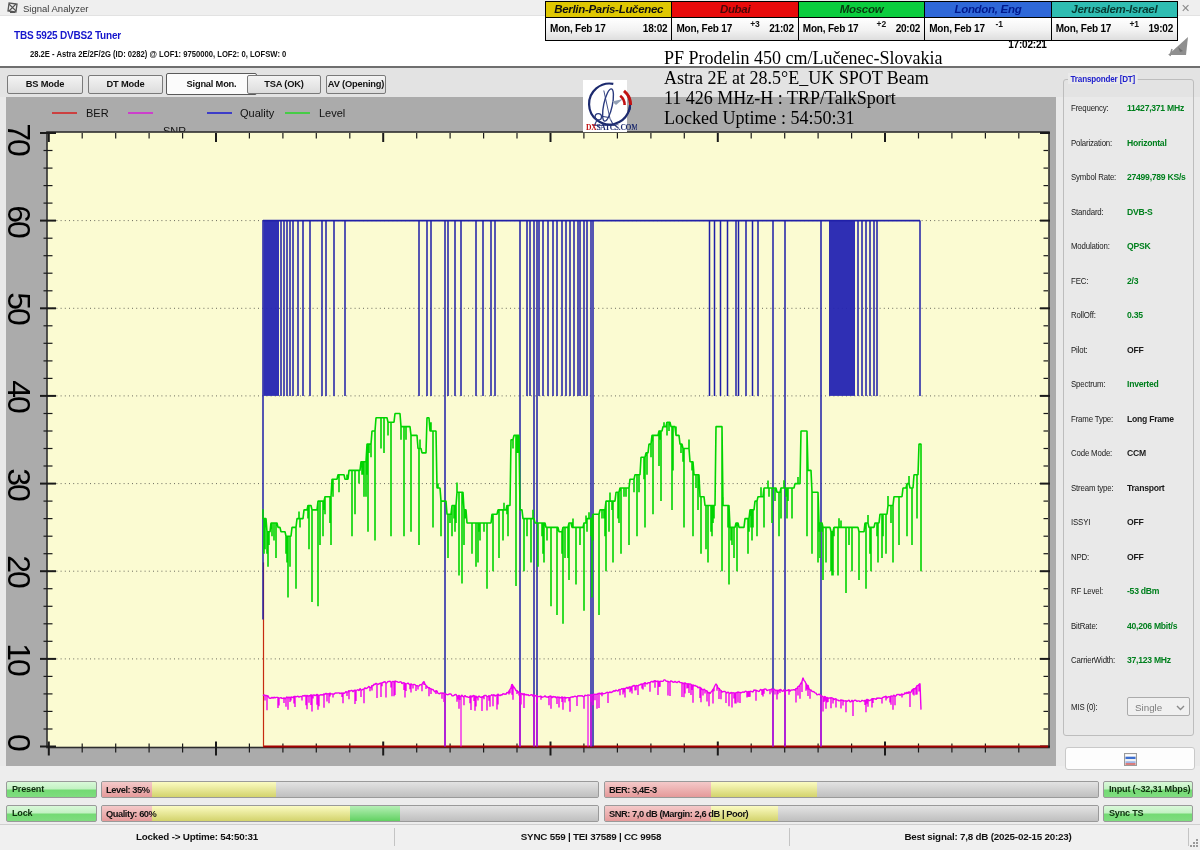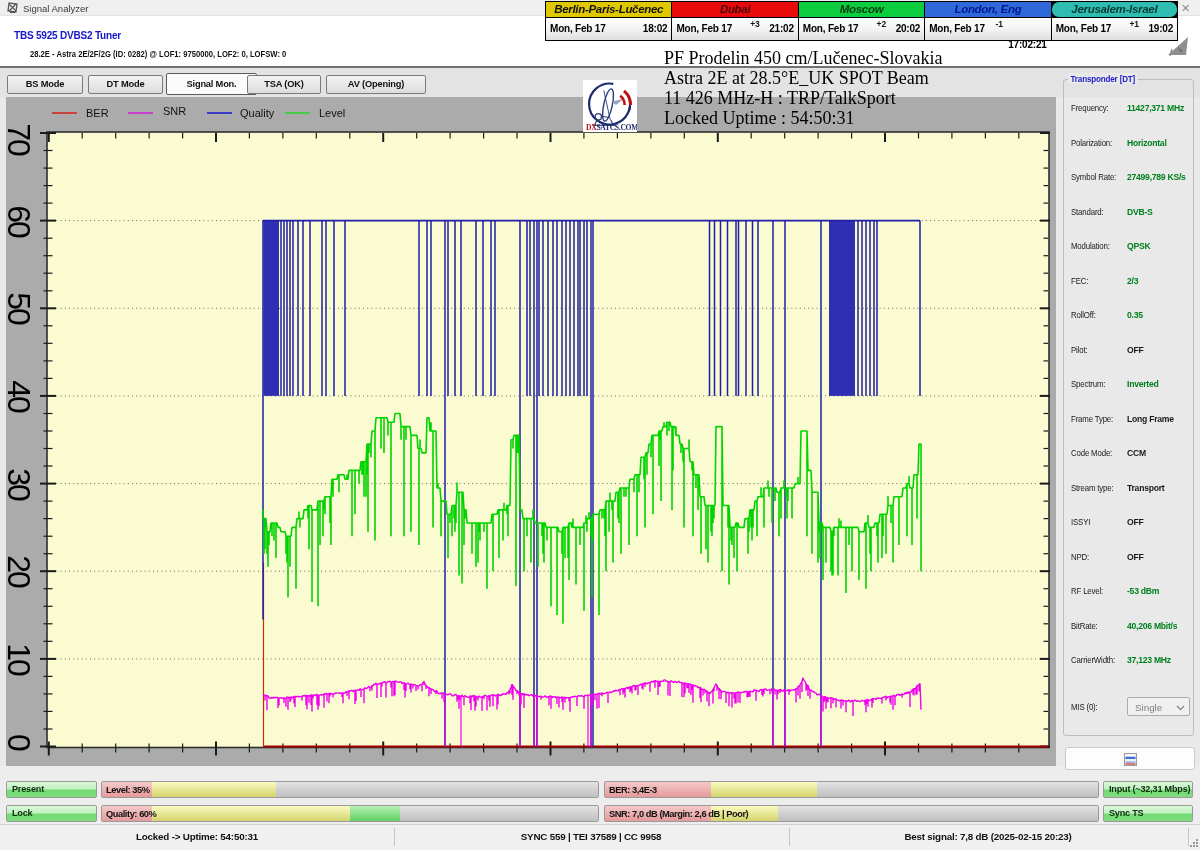--- a/index.html
+++ b/index.html
@@ -24,33 +24,33 @@
 <div class="abs" style="left:14px;top:30px;font-size:10px;font-weight:bold;color:#1515cc;letter-spacing:-0.2px;">TBS 5925 DVBS2 Tuner</div>
 <div class="abs" style="left:30px;top:48px;font-size:9.8px;font-weight:bold;color:#111;transform:scaleX(0.78);transform-origin:left top;white-space:nowrap;">28.2E - Astra 2E/2F/2G (ID: 0282) @ LOF1: 9750000, LOF2: 0, LOFSW: 0</div>
 
 <div class="abs" style="left:0;top:66px;width:1200px;height:1.5px;background:#6f6f6f;"></div>
 <div class="abs" style="left:0;top:67.5px;width:1200px;height:29.5px;background:#e3e3e3;"></div>
 
 <div class="abs tab" style="left:7px;top:75px;width:76px;">BS Mode</div>
 <div class="abs tab" style="left:88px;top:75px;width:75px;">DT Mode</div>
 <div class="abs tab tabsel" style="left:166px;top:72.5px;width:91px;">Signal Mon.</div>
 <div class="abs tab" style="left:247px;top:75px;width:74px;">TSA (OK)</div>
-<div class="abs tab" style="left:326px;top:75px;width:100px;">AV (Opening)</div>
+<div class="abs tab" style="left:326px;top:75px;width:60px;">AV (Opening)</div>
 <style>
 .tab { height:19px; background:linear-gradient(#f4f4f4,#dcdcdc); border:1px solid #7a7a7a; border-radius:2px;
   font-size:9.3px; font-weight:bold; color:#111; text-align:center; line-height:17px; letter-spacing:-0.2px;}
 .tabsel { height:22.5px; background:#fbfbfb; border:1px solid #5a5a5a; line-height:20px; }
 </style>
 
 <div class="abs" style="left:6px;top:97px;width:1050px;height:669px;background:#ababab;"></div>
 
 <div class="abs" style="left:52px;top:112px;width:25px;height:2px;background:#cc4040;"></div>
 <div class="abs lgt" style="left:86px;top:107px;">BER</div>
 <div class="abs" style="left:128px;top:112px;width:25px;height:2px;background:#cc3fcc;"></div>
-<div class="abs lgt" style="left:163px;top:105px;">SNR</div>
+<div class="abs lgt" style="left:163px;top:125px;">SNR</div>
 <div class="abs" style="left:207px;top:112px;width:25px;height:2px;background:#3c3cc8;"></div>
 <div class="abs lgt" style="left:240px;top:107px;">Quality</div>
 <div class="abs" style="left:285px;top:112px;width:25px;height:2px;background:#46cc46;"></div>
 <div class="abs lgt" style="left:319px;top:107px;">Level</div>
 <style>.lgt { font-size:11px; color:#111; }</style>
 
 <div class="abs ylab" style="top:139px;">70</div>
 <div class="abs ylab" style="top:220.6px;">60</div>
 <div class="abs ylab" style="top:308.3px;">50</div>
 <div class="abs ylab" style="top:395.9px;">40</div>
@@ -359,37 +359,37 @@
 </div>
 <div style="position:relative;flex:1;border-right:1.5px solid #000;">
   <div style="height:15.5px;background:#2f68d8;color:#001a8e;font-size:11.5px;font-weight:bold;font-style:italic;text-align:center;line-height:15px;letter-spacing:-0.3px;white-space:nowrap;overflow:hidden;border-bottom:1px solid #000;">London, Eng</div>
   <div style="position:relative;height:22px;background:linear-gradient(#ffffff,#f2f2f2 55%,#dedede);">
     <div style="position:absolute;left:4px;top:5px;font-size:10px;font-weight:bold;color:#000;white-space:nowrap;letter-spacing:-0.2px;">Mon, Feb 17</div>
     <div style="position:absolute;left:56%;top:1px;font-size:8.5px;font-weight:bold;color:#111;">-1</div>
     <div style="position:absolute;right:4px;top:5px;font-size:10px;font-weight:bold;color:#000;white-space:nowrap;letter-spacing:-0.2px;margin-top:16px;">17:02:21</div>
   </div>
 </div>
 <div style="position:relative;flex:1;">
-  <div style="height:15.5px;background:#2fbdb2;color:#063a32;font-size:11.5px;font-weight:bold;font-style:italic;text-align:center;line-height:15px;letter-spacing:-0.3px;white-space:nowrap;overflow:hidden;border-bottom:1px solid #000;border-radius:7px;">Jerusalem-Israel</div>
+  <div style="height:15.5px;background:#2fbdb2;color:#063a32;font-size:11.5px;font-weight:bold;font-style:italic;text-align:center;line-height:15px;letter-spacing:-0.3px;white-space:nowrap;overflow:hidden;border-bottom:1px solid #000;">Jerusalem-Israel</div>
   <div style="position:relative;height:22px;background:linear-gradient(#ffffff,#f2f2f2 55%,#dedede);">
     <div style="position:absolute;left:4px;top:5px;font-size:10px;font-weight:bold;color:#000;white-space:nowrap;letter-spacing:-0.2px;">Mon, Feb 17</div>
     <div style="position:absolute;left:62%;top:1px;font-size:8.5px;font-weight:bold;color:#111;">+1</div>
     <div style="position:absolute;right:4px;top:5px;font-size:10px;font-weight:bold;color:#000;white-space:nowrap;letter-spacing:-0.2px;">19:02</div>
   </div>
 </div>
 </div>
 
 <div class="abs" style="left:664px;top:48px;font-family:'Liberation Serif',serif;font-size:18px;color:#000;line-height:20px;white-space:nowrap;">
 PF Prodelin 450 cm/Lučenec-Slovakia<br>
 Astra 2E at 28.5°E_UK SPOT Beam<br>
 11 426 MHz-H : TRP/TalkSport<br>
 Locked Uptime : 54:50:31
 </div>
 
-<div class="abs" style="left:583px;top:80px;width:54px;height:52px;background:#fff;">
+<div class="abs" style="left:583px;top:80px;width:44px;height:52px;background:#fff;">
   <svg width="54" height="52" viewBox="0 0 54 52">
     <path d="M45.2,15.5 A20.5,20.5 0 1 1 30.3,3.9" fill="none" stroke="#1c2a6e" stroke-width="2.2"></path>
     <path d="M47,26.8 A20.5,20.5 0 0 1 45.6,31.5" fill="none" stroke="#1c2a6e" stroke-width="2.2"></path>
     <ellipse cx="25" cy="25" rx="4.3" ry="16.5" fill="#ffffff" stroke="#2a3a7e" stroke-width="1.4" transform="rotate(12 25 25)"></ellipse>
     <path d="M20.8,10.5 L27.2,39.5" stroke="#2a3a7e" stroke-width="0.9" fill="none"></path>
     <path d="M26,37.5 L18.7,36.2" stroke="#2a3a7e" stroke-width="1.1" fill="none"></path>
     <circle cx="15.3" cy="36.8" r="3.2" fill="none" stroke="#2a3a7e" stroke-width="1.3"></circle>
     <path d="M14,40 L11.5,45.2 M27.5,39.5 L30.5,45.2" stroke="#2a3a7e" stroke-width="1.1" fill="none"></path>
     <path d="M9.5,45.3 L33.5,45.3" stroke="#2a3a7e" stroke-width="1.1" fill="none"></path>
     <path d="M29,21.5 L40,19 L33,25 Z" fill="#93a0b5"></path>

